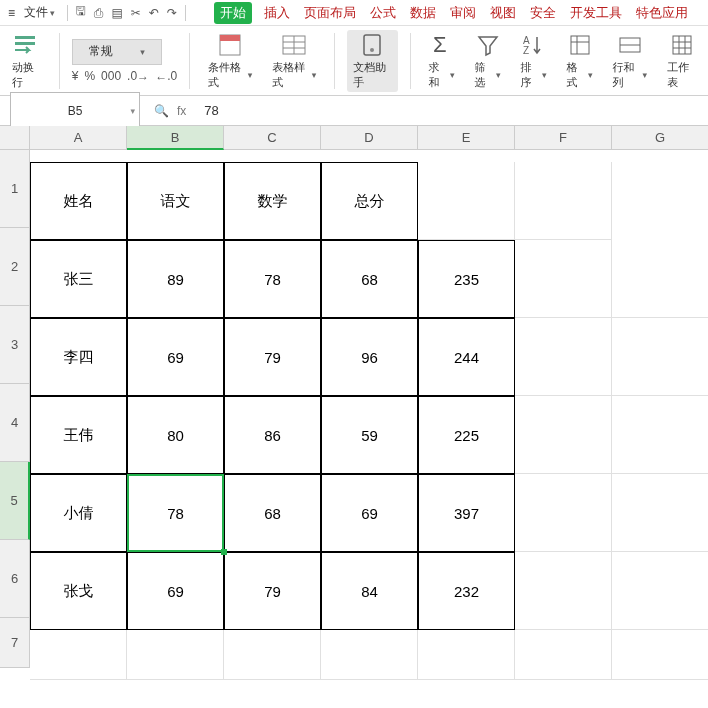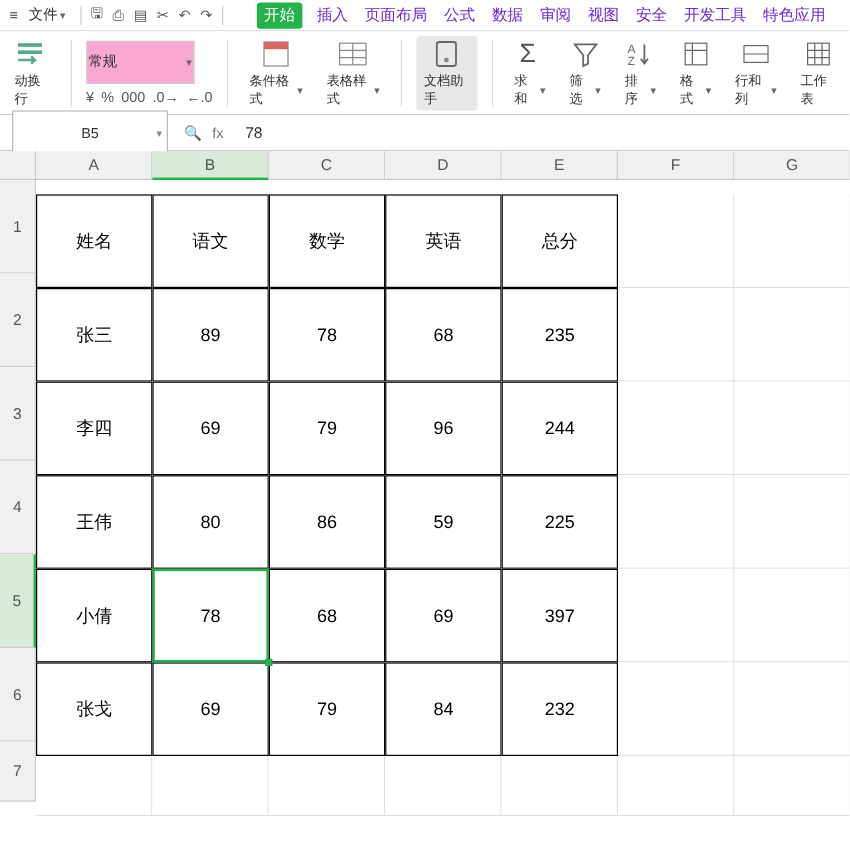--- a/index.html
+++ b/index.html
@@ -7,28 +7,28 @@
 
 
 .topbar { height:26px; display:flex; align-items:center; padding:0 4px; gap:6px; border-bottom:1px solid #e0e0e0;}
 .menu-btn{display:flex;align-items:center;gap:2px;padding:2px 4px;cursor:pointer;}
 .menu-icon{width:14px;display:inline-block;}
 .dd{font-size:9px;color:#666;}
 .sep{width:1px;height:16px;background:#ccc;margin:0 2px;}
 .qa-icons{display:flex;gap:8px;align-items:center;color:#555;}
 .qa-icons span{cursor:pointer;}
 .tabs{display:flex;gap:10px;margin-left:20px;font-size:13px;}
-.tab{cursor:pointer;color:#6d28d9;padding:2px 2px;}
+.tab{cursor:pointer;color:#b91c1c;padding:2px 2px;}
 .tab.active{background:#22b14c;color:#fff;border-radius:3px;padding:2px 6px;font-weight:500;}
 
 
 .ribbon{height:70px;display:flex;align-items:center;padding:4px 6px;gap:8px;border-bottom:1px solid #d0d0d0;}
 .rsep{width:1px;height:56px;background:#ddd;margin:0 4px;}
 .wrap-col{display:flex;flex-direction:column;gap:4px;}
-.num-fmt{display:flex;align-items:center;gap:2px;border:1px solid #ccc;padding:1px 1px;font-size:12px;background:#f9a8d4;height:36px;width:90px;}
+.num-fmt{display:flex;align-items:center;gap:2px;border:1px solid #ccc;padding:1px 16px;font-size:12px;background:#e5e5e5;height:26px;width:90px;}
 .num-icons{display:flex;gap:6px;align-items:center;color:#555;font-size:12px;}
 .big-btn{display:flex;flex-direction:column;align-items:center;justify-content:center;gap:2px;padding:2px 6px;font-size:11px;cursor:pointer;border-radius:3px;}
 .big-btn.highlight{background:#e8e8e8;}
 .big-btn svg{width:26px;height:26px;}
 .big-btn .sub{display:flex;align-items:center;gap:2px;}
 
 
 .fxbar{height:30px;display:flex;align-items:center;border-bottom:1px solid #ccc;}
 .namebox{width:130px;height:38px;border:1px solid #bbb;margin-left:10px;display:flex;align-items:center;justify-content:center;font-size:12px;background:#fff;position:relative;}
 .namebox::after{content:"▾";position:absolute;right:4px;font-size:9px;color:#888;}
@@ -232,21 +232,20 @@
     <div class="rowhead">4</div>
     <div class="rowhead sel">5</div>
     <div class="rowhead">6</div>
     <div class="rowhead r7">7</div>
   </div>
   <div class="cells">
     <div class="row">
       <div class="cell databorder">姓名</div>
       <div class="cell databorder">语文</div>
       <div class="cell databorder">数学</div>
-      <div class="cell databorder">英语</div>
       <div class="cell databorder">总分</div>
       <div class="cell"></div>
       <div class="cell"></div>
     </div>
     <div class="row">
       <div class="cell databorder">张三</div>
       <div class="cell databorder">89</div>
       <div class="cell databorder">78</div>
       <div class="cell databorder">68</div>
       <div class="cell databorder">235</div>

